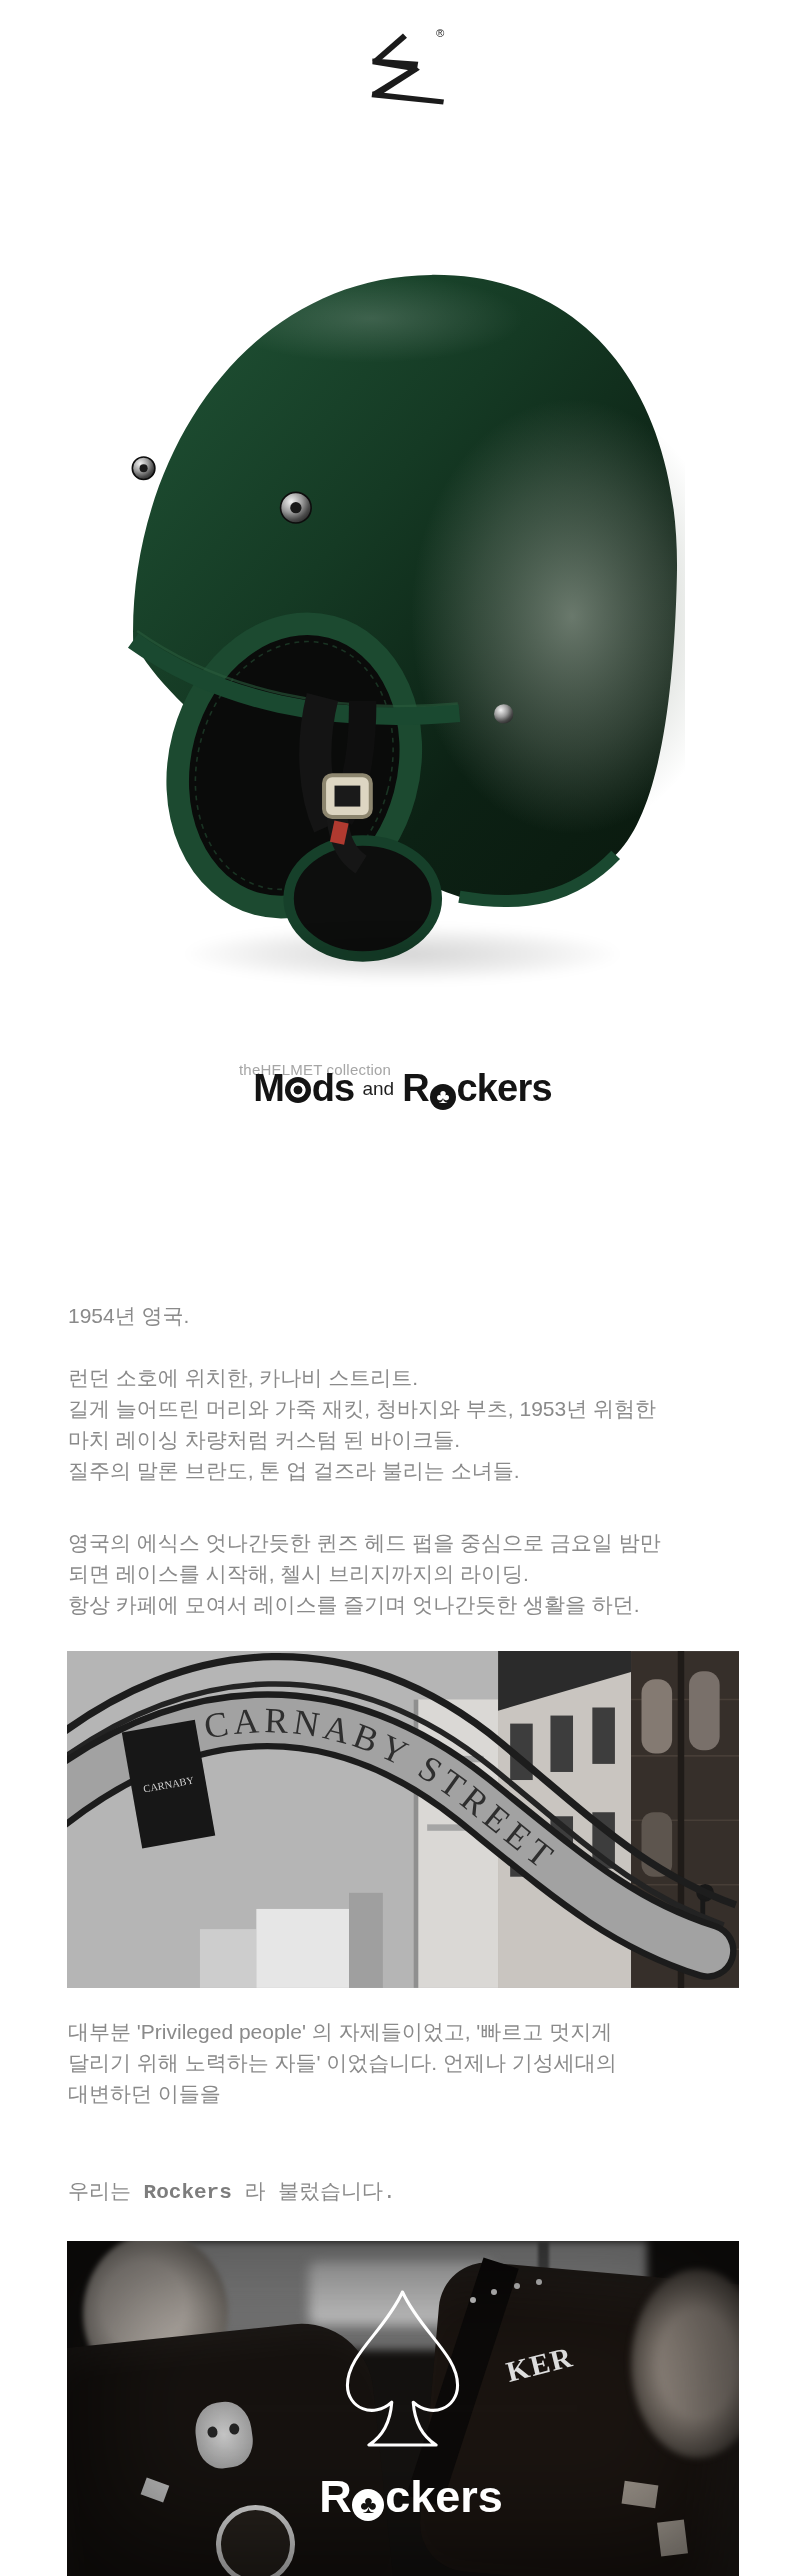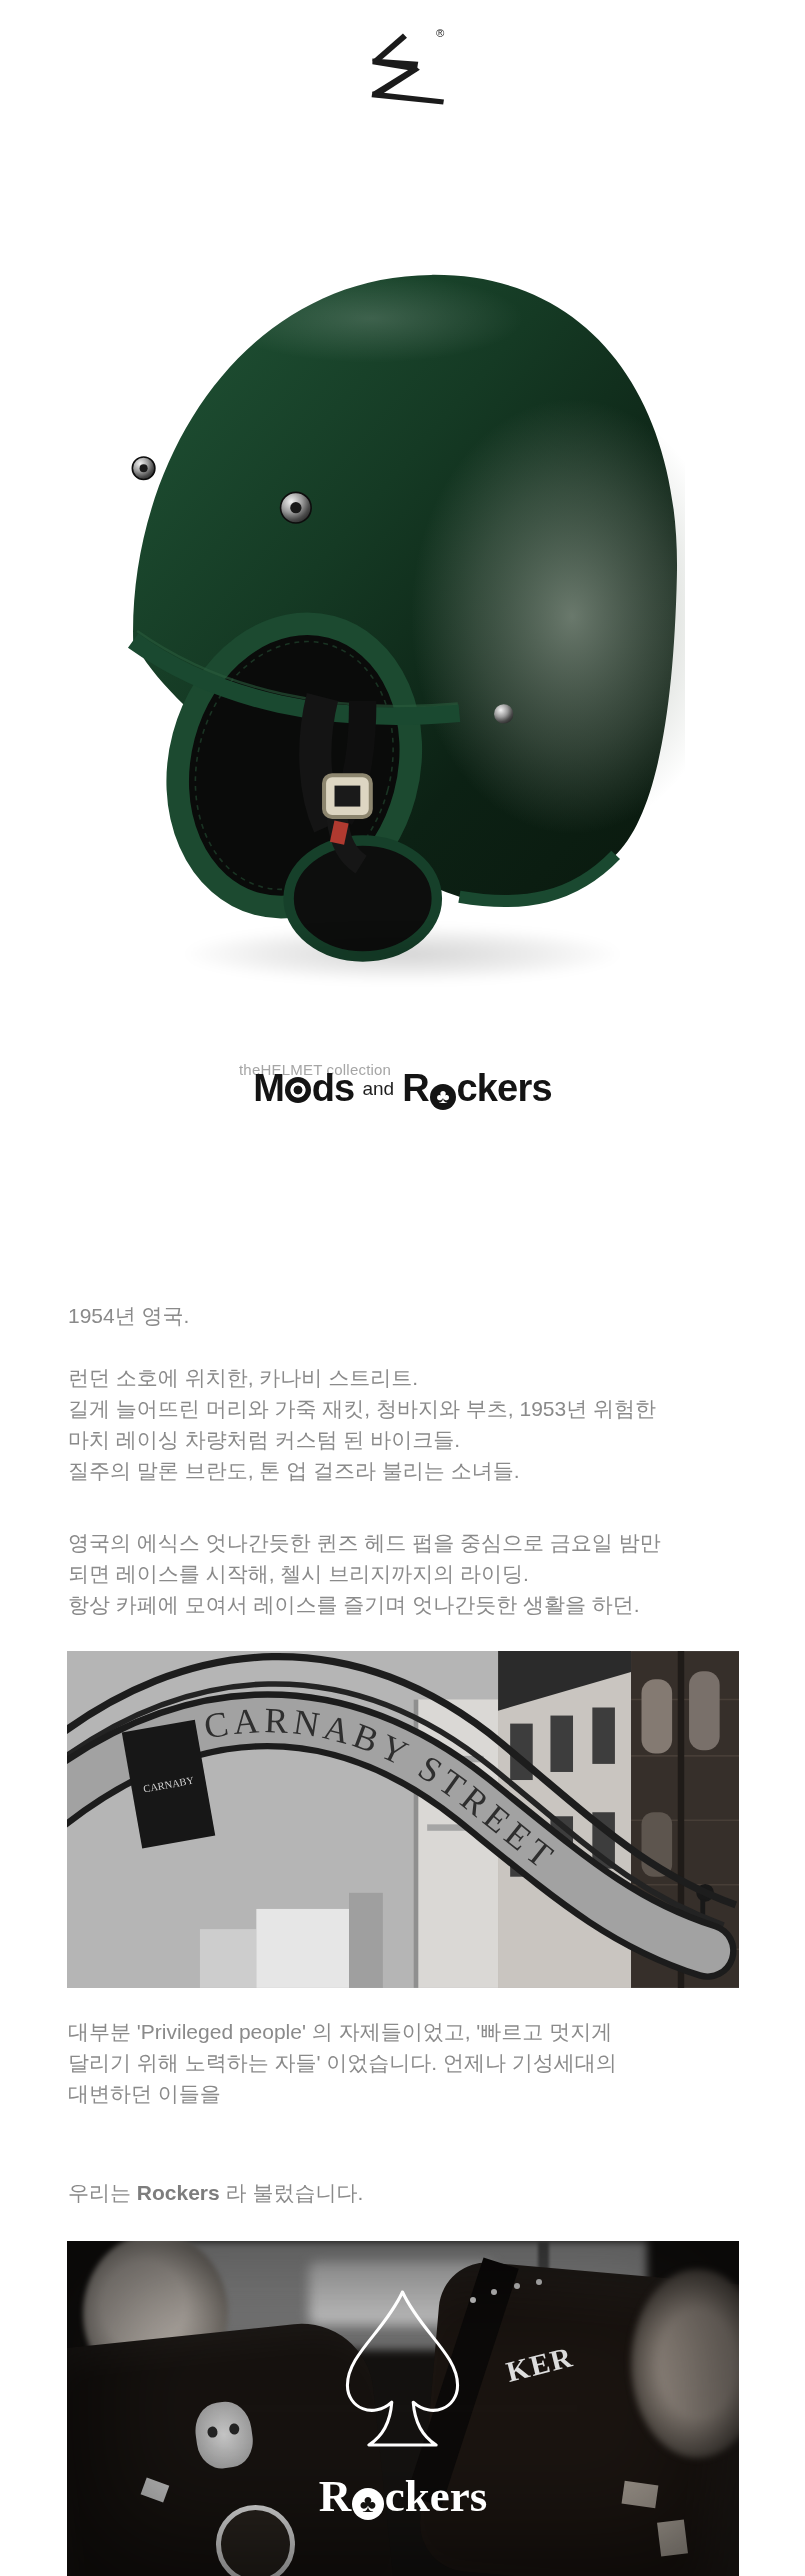--- a/index.html
+++ b/index.html
@@ -57,21 +57,21 @@
   .p2-strap-diag{left:377px;top:16px;width:37px;height:250px;background:#0c0a09;transform:rotate(18deg);}
   .p2-ker{left:439px;top:107px;font-family:"Liberation Serif",serif;font-weight:bold;font-size:29px;color:#e2e2e2;
     transform:rotate(-14deg);letter-spacing:1.6px;}
   .p2-stud{width:6.4px;height:6.4px;border-radius:50%;background:#cfcfcf;filter:blur(0.4px);}
   .p2-arm{left:564px;top:28px;width:133px;height:189px;border-radius:50%;filter:blur(3.2px);
     background:radial-gradient(ellipse,#948a81 0 40%,#4a443e 72%,rgba(0,0,0,0) 88%);}
   .p2-bpatch1{left:556px;top:242px;width:34px;height:22.5px;background:#9a9289;transform:rotate(8deg);}
   .p2-bpatch2{left:592px;top:280px;width:27px;height:34px;background:#aaa298;transform:rotate(-7deg);}
   .p2-vignette{left:0;top:0;right:0;bottom:0;box-shadow:inset 0 0 105px 36px rgba(0,0,0,.55);}
   .p2-spade{left:259px;top:42px;width:153px;height:171px;}
-  .p2-title{left:0;top:232px;width:672px;text-align:center;color:#ffffff;font-size:45px;font-weight:bold;line-height:47px;font-family:Liberation Serif, serif;}
+  .p2-title{left:8px;top:232px;width:672px;text-align:center;color:#ffffff;font-size:45px;font-weight:bold;line-height:47px;}
   .o-club-white{display:inline-block;width:32px;height:32px;border-radius:50%;background:#ffffff;color:#141210;
     font-size:25px;line-height:31px;text-align:center;vertical-align:-0.8px;margin:0 0.8px;font-weight:normal;}
 </style>
 </head>
 <body>
 
 <div id="canvas">
 
   <svg class="bolt-logo" viewBox="0 0 110 92">
     <g fill="#1b1b1b">
@@ -220,21 +220,21 @@
         <textPath href="#signPath" xlink:href="#signPath" startOffset="240">CARNABY STREET</textPath>
       </text>
     </svg>
   </div>
 
   <div class="story" style="top:2016px;">
     <div>대부분 'Privileged people' 의 자제들이었고, '빠르고 멋지게</div>
     <div>달리기 위해 노력하는 자들' 이었습니다. 언제나 기성세대의</div>
     <div>대변하던 이들을</div>
   </div>
-  <div class="story" style="top:2177px;">
+  <div class="story" style="top:2177px;font-family:Liberation Mono, monospace;">
     <div><span>우리는 </span><span class="b">Rockers</span><span> 라 불렀습니다.</span></div>
   </div>
 
   <div class="photo2">
     <div class="abs p2-topband"></div>
     <div class="abs p2-car"></div>
     <div class="abs p2-pole"></div>
     <div class="abs p2-face"></div>
     <div class="abs p2-left-jacket"></div>
     <div class="abs p2-patch-skull"></div>

